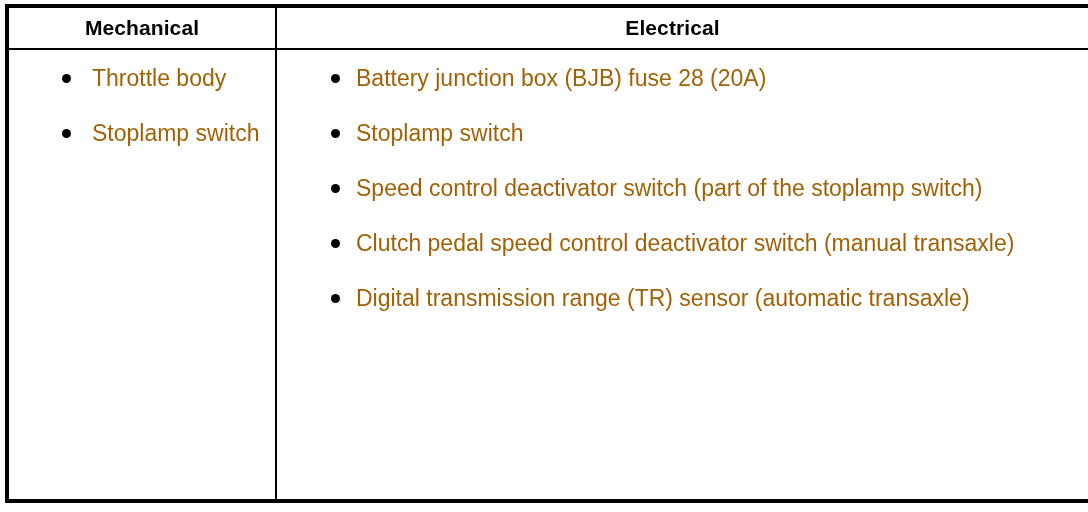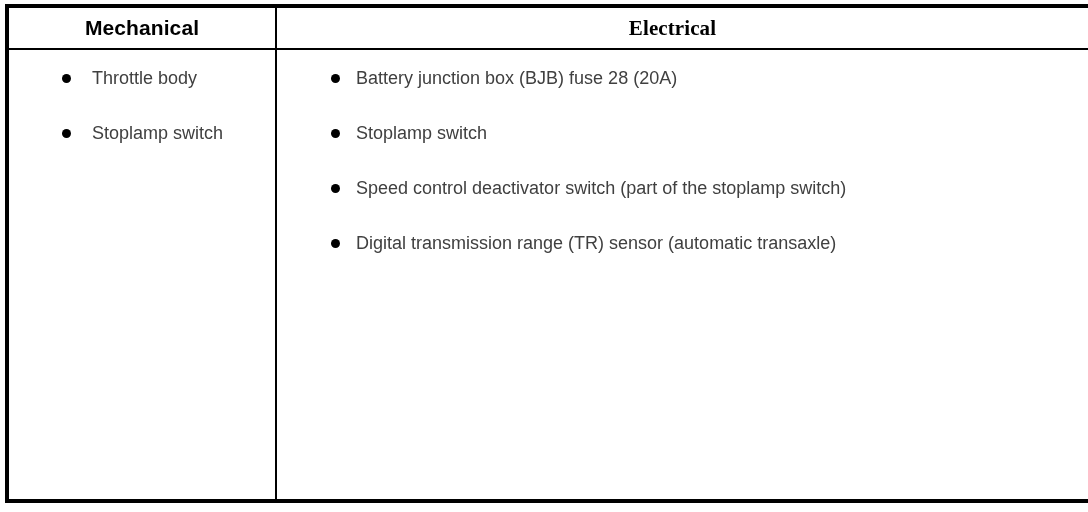--- a/index.html
+++ b/index.html
@@ -67,21 +67,21 @@
     top: 0;
     height: 40px;
     display: flex;
     align-items: center;
     justify-content: center;
     font-size: 21px;
     font-weight: bold;
     letter-spacing: 0.1px;
   }
   .header-cell.mechanical { left: 0;     width: 266px; }
-  .header-cell.electrical { left: 268px; width: 791px; font-family: Liberation Serif, serif; }
+  .header-cell.electrical { left: 268px; width: 791px; }
 
   
   .body-row {
     position: absolute;
     left: 0;
     top: 42px;
     width: 100%;
     bottom: 0;
   }
 
@@ -94,23 +94,23 @@
   .col.right { left: 268px; width: 791px; }
 
   ul.items {
     list-style: none;
     margin: 0;
     padding: 0;
   }
 
   li.item {
     position: relative;
-    font-size: 18px;
+    font-size: 23px;
     line-height: 29px;
-    color: #404040;
+    color: #a16207;
   }
 
   
   li.item > .bullet {
     position: absolute;
     width: 9px;
     height: 9px;
     border-radius: 50%;
     background: #000000;
   }
@@ -166,20 +166,24 @@
           <li class="item">
             <span class="bullet"></span>
             <span class="label">Stoplamp switch</span>
           </li>
           <li class="item">
             <span class="bullet"></span>
             <span class="label">Speed control deactivator switch (part of the stoplamp switch)</span>
           </li>
           <li class="item">
             <span class="bullet"></span>
+            <span class="label">Clutch pedal speed control deactivator switch (manual transaxle)</span>
+          </li>
+          <li class="item">
+            <span class="bullet"></span>
             <span class="label">Digital transmission range (TR) sensor (automatic transaxle)</span>
           </li>
         </ul>
       </div>
 
     </div>
   </div>
 </div>
 
 </body></html>

